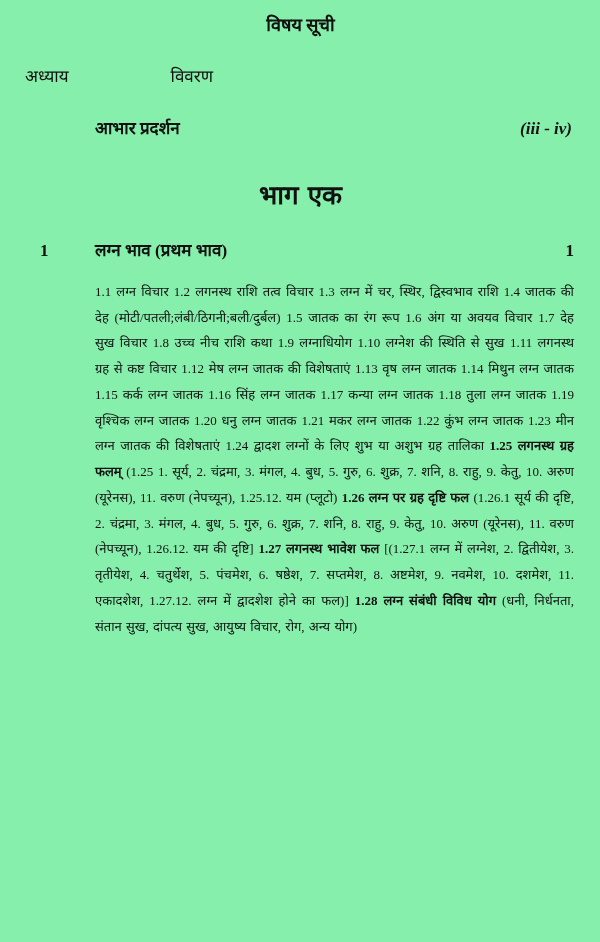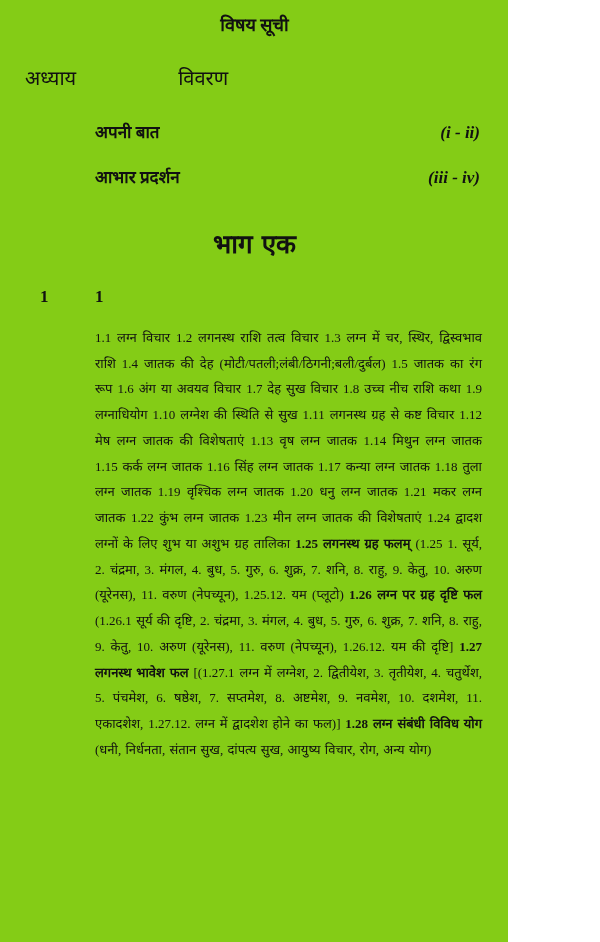--- a/index.html
+++ b/index.html
@@ -4,38 +4,38 @@
 <style>
   html, body {
     margin: 0;
     padding: 0;
     background: #ffffff;
     color: #111111;
     font-family: "Liberation Serif", "DejaVu Serif", serif;
   }
   .page {
     position: relative;
-    width: 508px;
+    width: 600px;
     height: 942px;
-    background: #84cc16;
+    background: #86efac;
     box-sizing: border-box;
     padding: 10px 24px 10px 25px;
     overflow: hidden;
   }
   .page-title {
     text-align: center;
     font-weight: bold;
     font-size: 18px;
     margin-top: 2px;
   }
   .col-header-row {
     display: flex;
     align-items: flex-end;
     margin-top: 28px;
-    font-size: 20px;
+    font-size: 17px;
   }
   .col-chapter { margin-left: 0; }
   .col-description { margin-left: 102px; }
   .front-matter { margin-top: 18px; }
   .fm-row {
     display: flex;
     justify-content: space-between;
     align-items: baseline;
     margin: 0 4px 0 70px;
     padding: 11px 0;
@@ -87,31 +87,28 @@
 
   <div class="page-title">विषय सूची</div>
 
   <div class="col-header-row">
     <span class="col-chapter">अध्याय</span>
     <span class="col-description">विवरण</span>
   </div>
 
   <div class="front-matter">
     <div class="fm-row">
-      <span class="fm-label">अपनी बात</span>
-      <span class="fm-pages">(i - ii)</span>
-    </div>
-    <div class="fm-row">
       <span class="fm-label">आभार प्रदर्शन</span>
       <span class="fm-pages">(iii - iv)</span>
     </div>
   </div>
 
   <div class="part-heading">भाग एक</div>
 
   <div class="chapter-row">
     <span class="chapter-number">1</span>
+    <span class="chapter-title">लग्न भाव (प्रथम भाव)</span>
     <span class="chapter-page">1</span>
   </div>
 
   <div class="chapter-body"><span>1.1 लग्न विचार 1.2 लगनस्थ राशि तत्व विचार 1.3 लग्न में चर, स्थिर, द्विस्वभाव राशि 1.4 जातक की देह (मोटी/पतली;लंबी/ठिगनी;बली/दुर्बल) 1.5 जातक का रंग रूप 1.6 अंग या अवयव विचार 1.7 देह सुख विचार 1.8 उच्च नीच राशि कथा 1.9 लग्नाधियोग 1.10 लग्नेश की स्थिति से सुख 1.11 लगनस्थ ग्रह से कष्ट विचार 1.12 मेष लग्न जातक की विशेषताएं 1.13 वृष लग्न जातक 1.14 मिथुन लग्न जातक 1.15 कर्क लग्न जातक 1.16 सिंह लग्न जातक 1.17 कन्या लग्न जातक 1.18 तुला लग्न जातक 1.19 वृश्चिक लग्न जातक 1.20 धनु लग्न जातक 1.21 मकर लग्न जातक 1.22 कुंभ लग्न जातक 1.23 मीन लग्न जातक की विशेषताएं 1.24 द्वादश लग्नों के लिए शुभ या अशुभ ग्रह तालिका </span><span class="seg-bold">1.25 लगनस्थ ग्रह फलम् </span><span>(1.25 1. सूर्य, 2. चंद्रमा, 3. मंगल, 4. बुध,  5. गुरु, 6. शुक्र, 7. शनि, 8. राहु, 9. केतु, 10. अरुण (यूरेनस), 11. वरुण (नेपच्यून), 1.25.12. यम (प्लूटो) </span><span class="seg-bold">1.26 लग्न पर ग्रह दृष्टि फल </span><span>(1.26.1 सूर्य की दृष्टि, 2. चंद्रमा, 3. मंगल, 4. बुध,  5. गुरु, 6. शुक्र, 7. शनि, 8. राहु, 9. केतु, 10. अरुण (यूरेनस), 11. वरुण (नेपच्यून), 1.26.12. यम की दृष्टि] </span><span class="seg-bold">1.27 लगनस्थ भावेश फल </span><span>[(1.27.1 लग्न में लग्नेश, 2. द्वितीयेश, 3. तृतीयेश, 4. चतुर्थेश, 5. पंचमेश, 6. षष्ठेश, 7. सप्तमेश, 8. अष्टमेश, 9. नवमेश, 10. दशमेश, 11. एकादशेश, 1.27.12. लग्न में द्वादशेश होने का फल)] </span><span class="seg-bold">1.28 लग्न संबंधी विविध योग </span><span>(धनी, निर्धनता, संतान सुख, दांपत्य सुख, आयुष्य विचार, रोग, अन्य योग)</span></div>
 
 </div>
 
 </body></html>

